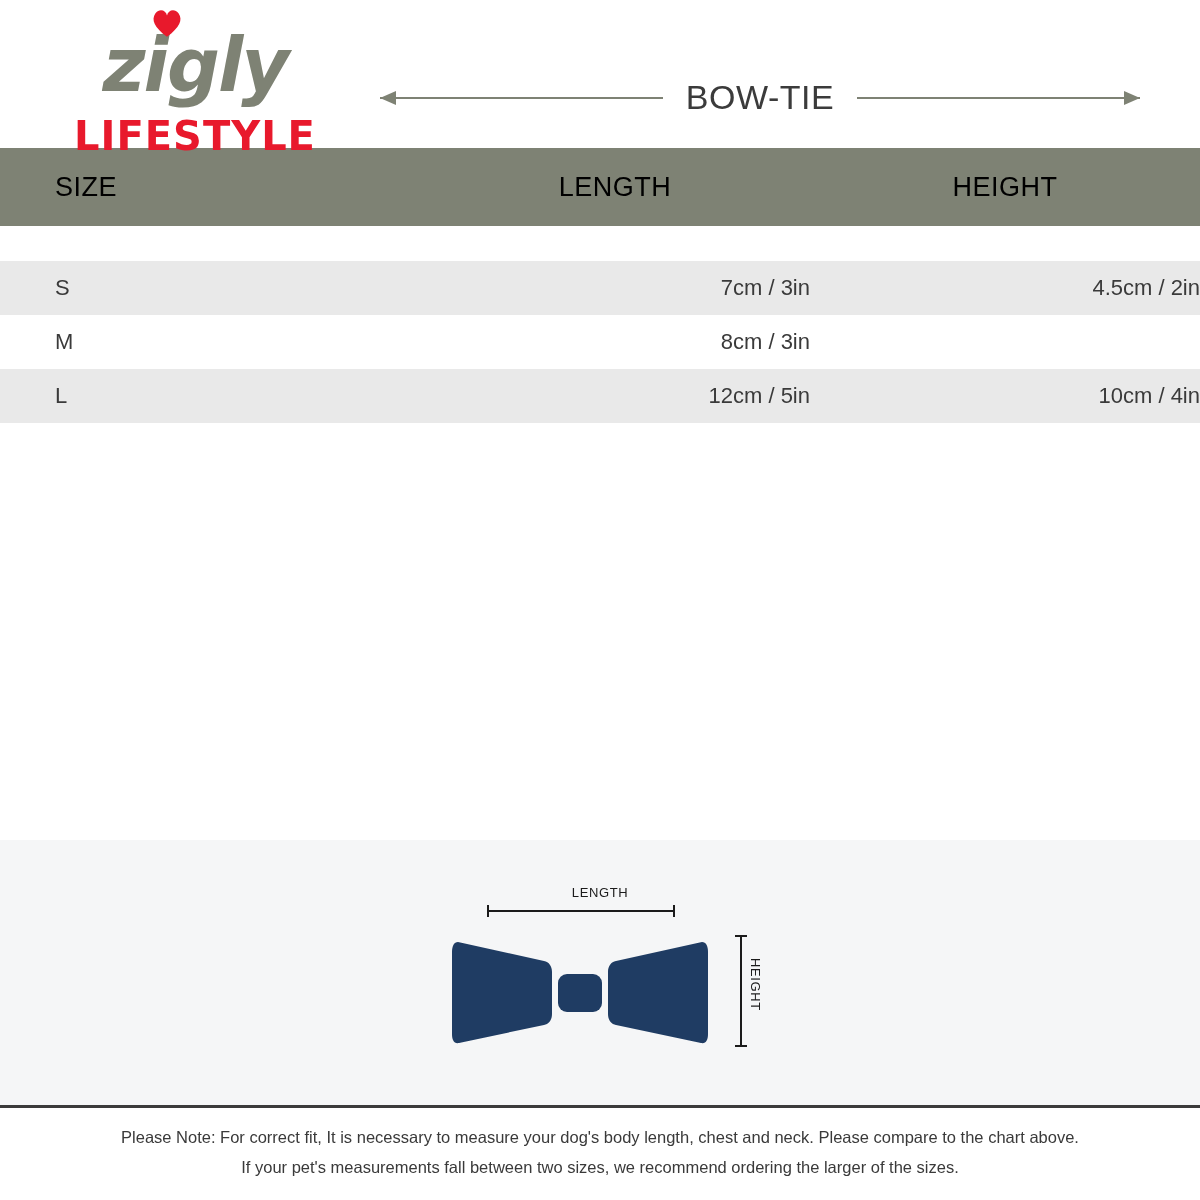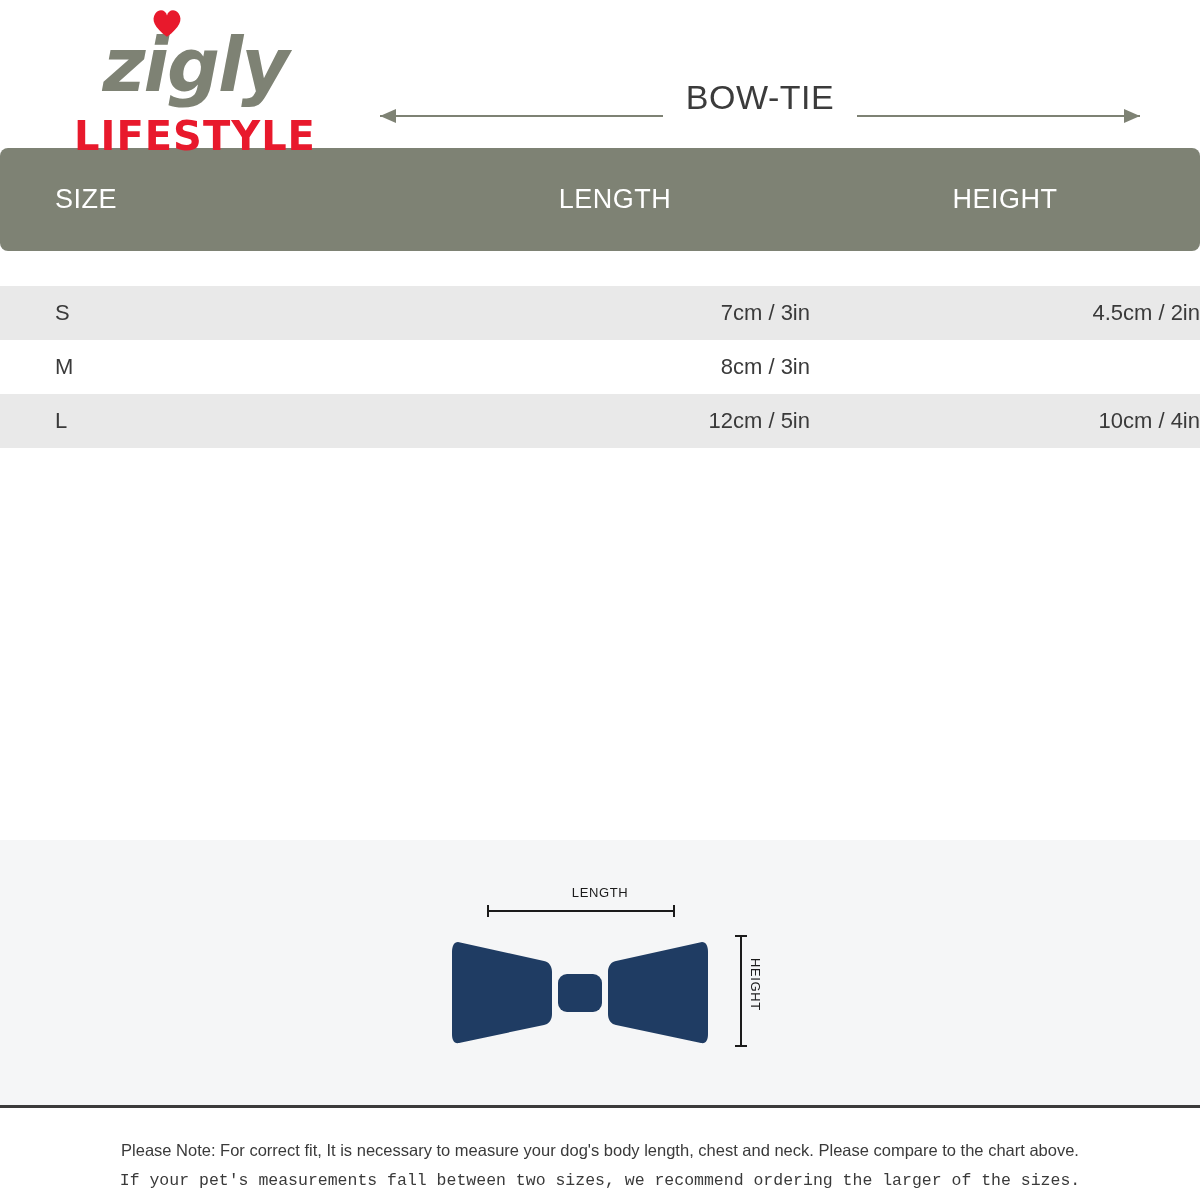--- a/index.html
+++ b/index.html
@@ -61,21 +61,21 @@
     color: #e8192c;
     margin-top: 14px;
   }
 
   .title-wrap {
     position: absolute;
     left: 380px;
     right: 60px;
     top: 78px;
     display: flex;
-    align-items: flex-end;
+    align-items: center;
     gap: 9px;
   }
   .title-line {
     flex: 1 1 auto;
     position: relative;
     height: 2px;
     background: #7e8274;
   }
   .title-line.left::before {
     content: "";
@@ -105,23 +105,22 @@
   }
 
   
   .table {
     width: 1200px;
   }
   .thead {
     display: flex;
     align-items: center;
     background: #7e8274;
-    height: 103px;
-    color: #ffffff;
-    border-radius: 8px;
+    height: 78px;
+    color: #000000;
   }
   .thead .cell {
     font-size: 27px;
     letter-spacing: 0.5px;
   }
   .row {
     display: flex;
     align-items: center;
     height: 54px;
     font-size: 22px;
@@ -229,21 +228,21 @@
   }
   .footer-rule {
     width: 1200px;
     height: 3px;
     background: #3b3b3b;
   }
   .footer-text {
     font-size: 16.5px;
     color: #3a3a3a;
     line-height: 1.55;
-    padding-top: 30px;
+    padding-top: 17px;
   }
 </style>
 </head>
 <body>
 
 <div class="page">
 
   <div class="header">
     <div class="logo">
       <div class="logo-word">
@@ -301,16 +300,16 @@
       </svg>
 
       <div class="h-bar"></div>
       <div class="h-label">HEIGHT</div>
     </div>
   </div>
 
   <div class="footer">
     <div class="footer-rule"></div>
     <div class="footer-text">Please Note: For correct fit, It is necessary to measure your dog's body length, chest and neck. Please compare to the chart above.</div>
-    <div class="footer-text" style="padding-top:4px;font-family:Liberation Mono, monospace;">If your pet's measurements fall between two sizes, we recommend ordering the larger of the sizes.</div>
+    <div class="footer-text" style="padding-top:4px;">If your pet's measurements fall between two sizes, we recommend ordering the larger of the sizes.</div>
   </div>
 
 </div>
 
 </body></html>

